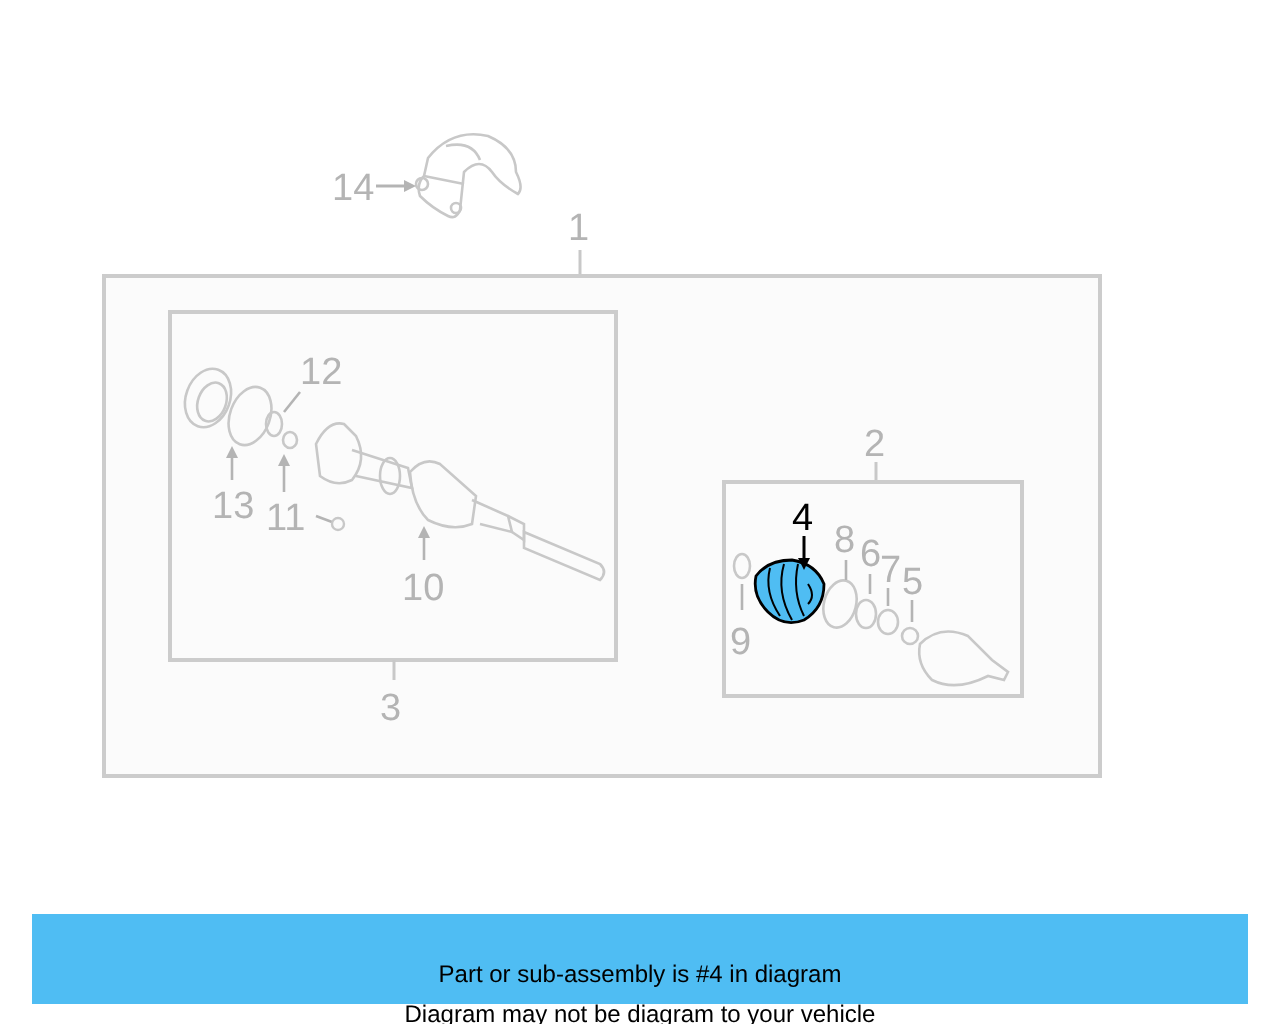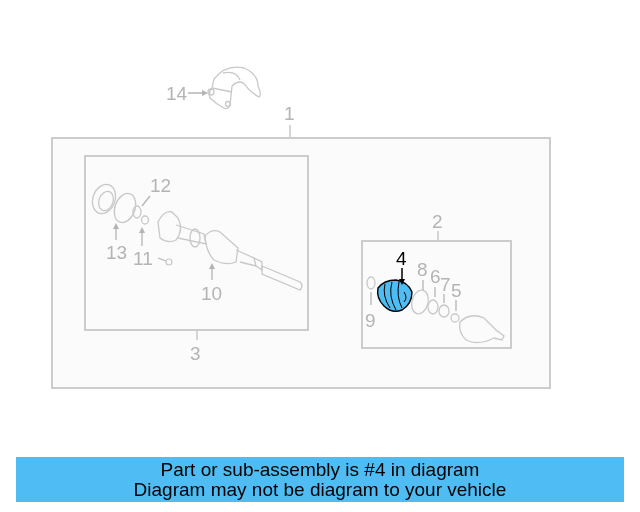--- a/index.html
+++ b/index.html
@@ -1,20 +1,20 @@
 <!DOCTYPE html>
 <html><head>
 <meta charset="utf-8">
 <style>
   html, body { margin: 0; padding: 0; background: #ffffff; }
   body { width: 640px; height: 512px; position: relative; overflow: hidden; font-family: "Liberation Sans", sans-serif; }
   #diagram { position: absolute; left: 0; top: 0; width: 640px; height: 450px; }
   .callout { font-family: "Liberation Sans", sans-serif; font-size: 19px; fill: #b4b4b4; }
   .callout-hl { font-family: "Liberation Sans", sans-serif; font-size: 19px; fill: #000000; }
-  #banner { position: absolute; left: 16px; top: 457px; width: 608px; height: 45px; background: #4fbdf3; color: #000; text-align: center; font-size: 19px; line-height: 20px; padding-top: 3px; box-sizing: border-box; }
+  #banner { position: absolute; left: 16px; top: 457px; width: 608px; height: 45px; background: #4fbdf3; color: #000; text-align: center; font-size: 12px; line-height: 20px; padding-top: 20px; box-sizing: border-box; }
   #banner div { white-space: nowrap; }
 </style>
 </head>
 <body>
 
 <svg id="diagram" viewBox="0 0 640 450" xmlns="http://www.w3.org/2000/svg">
 
   <g fill="none" stroke="#c8c8c8" stroke-width="1.3">
     <path d="M214,79 Q226,64 244,68 Q258,74 258,86 Q262,94 259,97 Q250,92 246,86 Q240,78 232,86 L230,105 Q228,110 224,108 Q216,104 210,98 Q208,92 212,88 Z"></path>
     <path d="M223,73 Q236,70 240,80"></path>

